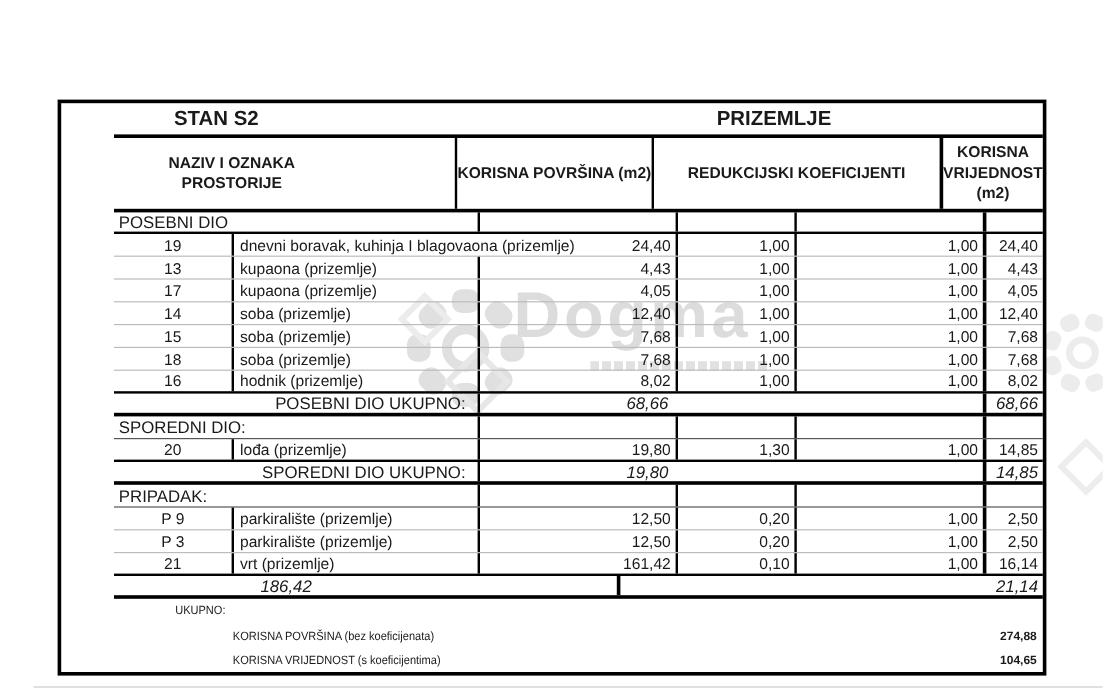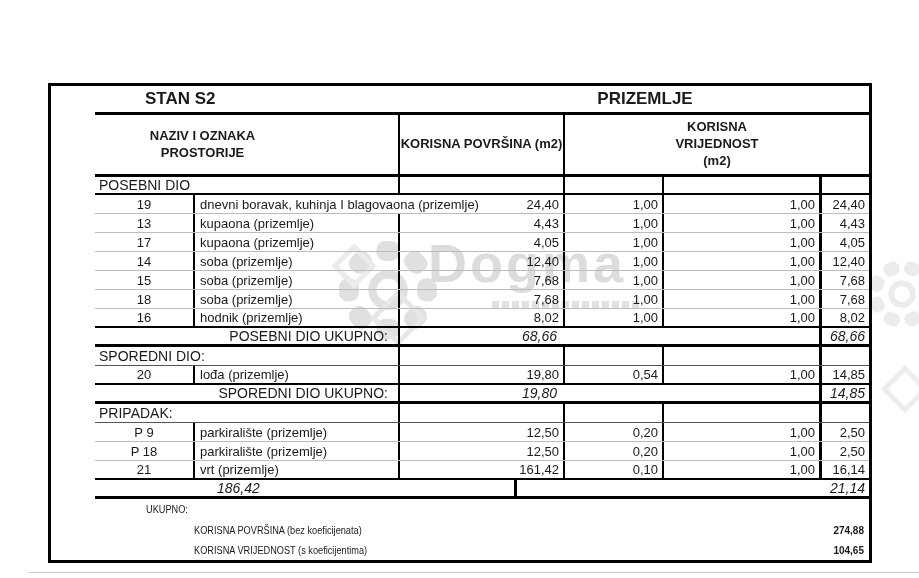--- a/index.html
+++ b/index.html
@@ -116,20 +116,23 @@
   </div>
 
   <div class="row header-row">
     <div class="c h1">
       <span class="shift">NAZIV I OZNAKA</span>
       <span class="shift">PROSTORIJE</span>
     </div>
     <div class="c h2">
       <span>KORISNA POVRŠINA (m2)</span>
     </div>
+    <div class="c h3">
+      <span>REDUKCIJSKI KOEFICIJENTI</span>
+    </div>
     <div class="c h4">
       <span>KORISNA</span>
       <span>VRIJEDNOST</span>
       <span>(m2)</span>
     </div>
   </div>
 
   <div class="row section-row dark">
     <div class="c label-cell">POSEBNI DIO</div>
     <div class="c c3"></div>
@@ -214,21 +217,21 @@
     <div class="c c3"></div>
     <div class="c c4"></div>
     <div class="c c5"></div>
     <div class="c c6"></div>
   </div>
 
   <div class="row data-row lastrow">
     <div class="c c1">20</div>
     <div class="c c2">lođa (prizemlje)</div>
     <div class="c c3 num">19,80</div>
-    <div class="c c4 num">0,54</div>
+    <div class="c c4 num">1,30</div>
     <div class="c c5 num">1,00</div>
     <div class="c c6 num">14,85</div>
   </div>
 
   <div class="row subtotal-row">
     <div class="c label-cell">SPOREDNI DIO UKUPNO:</div>
     <div class="c merged-val">19,80</div>
     <div class="c c6 num">14,85</div>
   </div>
 
@@ -243,21 +246,21 @@
   <div class="row data-row">
     <div class="c c1">P 9</div>
     <div class="c c2">parkiralište (prizemlje)</div>
     <div class="c c3 num">12,50</div>
     <div class="c c4 num">0,20</div>
     <div class="c c5 num">1,00</div>
     <div class="c c6 num">2,50</div>
   </div>
 
   <div class="row data-row">
-    <div class="c c1">P 18</div>
+    <div class="c c1">P 3</div>
     <div class="c c2">parkiralište (prizemlje)</div>
     <div class="c c3 num">12,50</div>
     <div class="c c4 num">0,20</div>
     <div class="c c5 num">1,00</div>
     <div class="c c6 num">2,50</div>
   </div>
 
   <div class="row data-row lastrow">
     <div class="c c1">21</div>
     <div class="c c2">vrt (prizemlje)</div>

